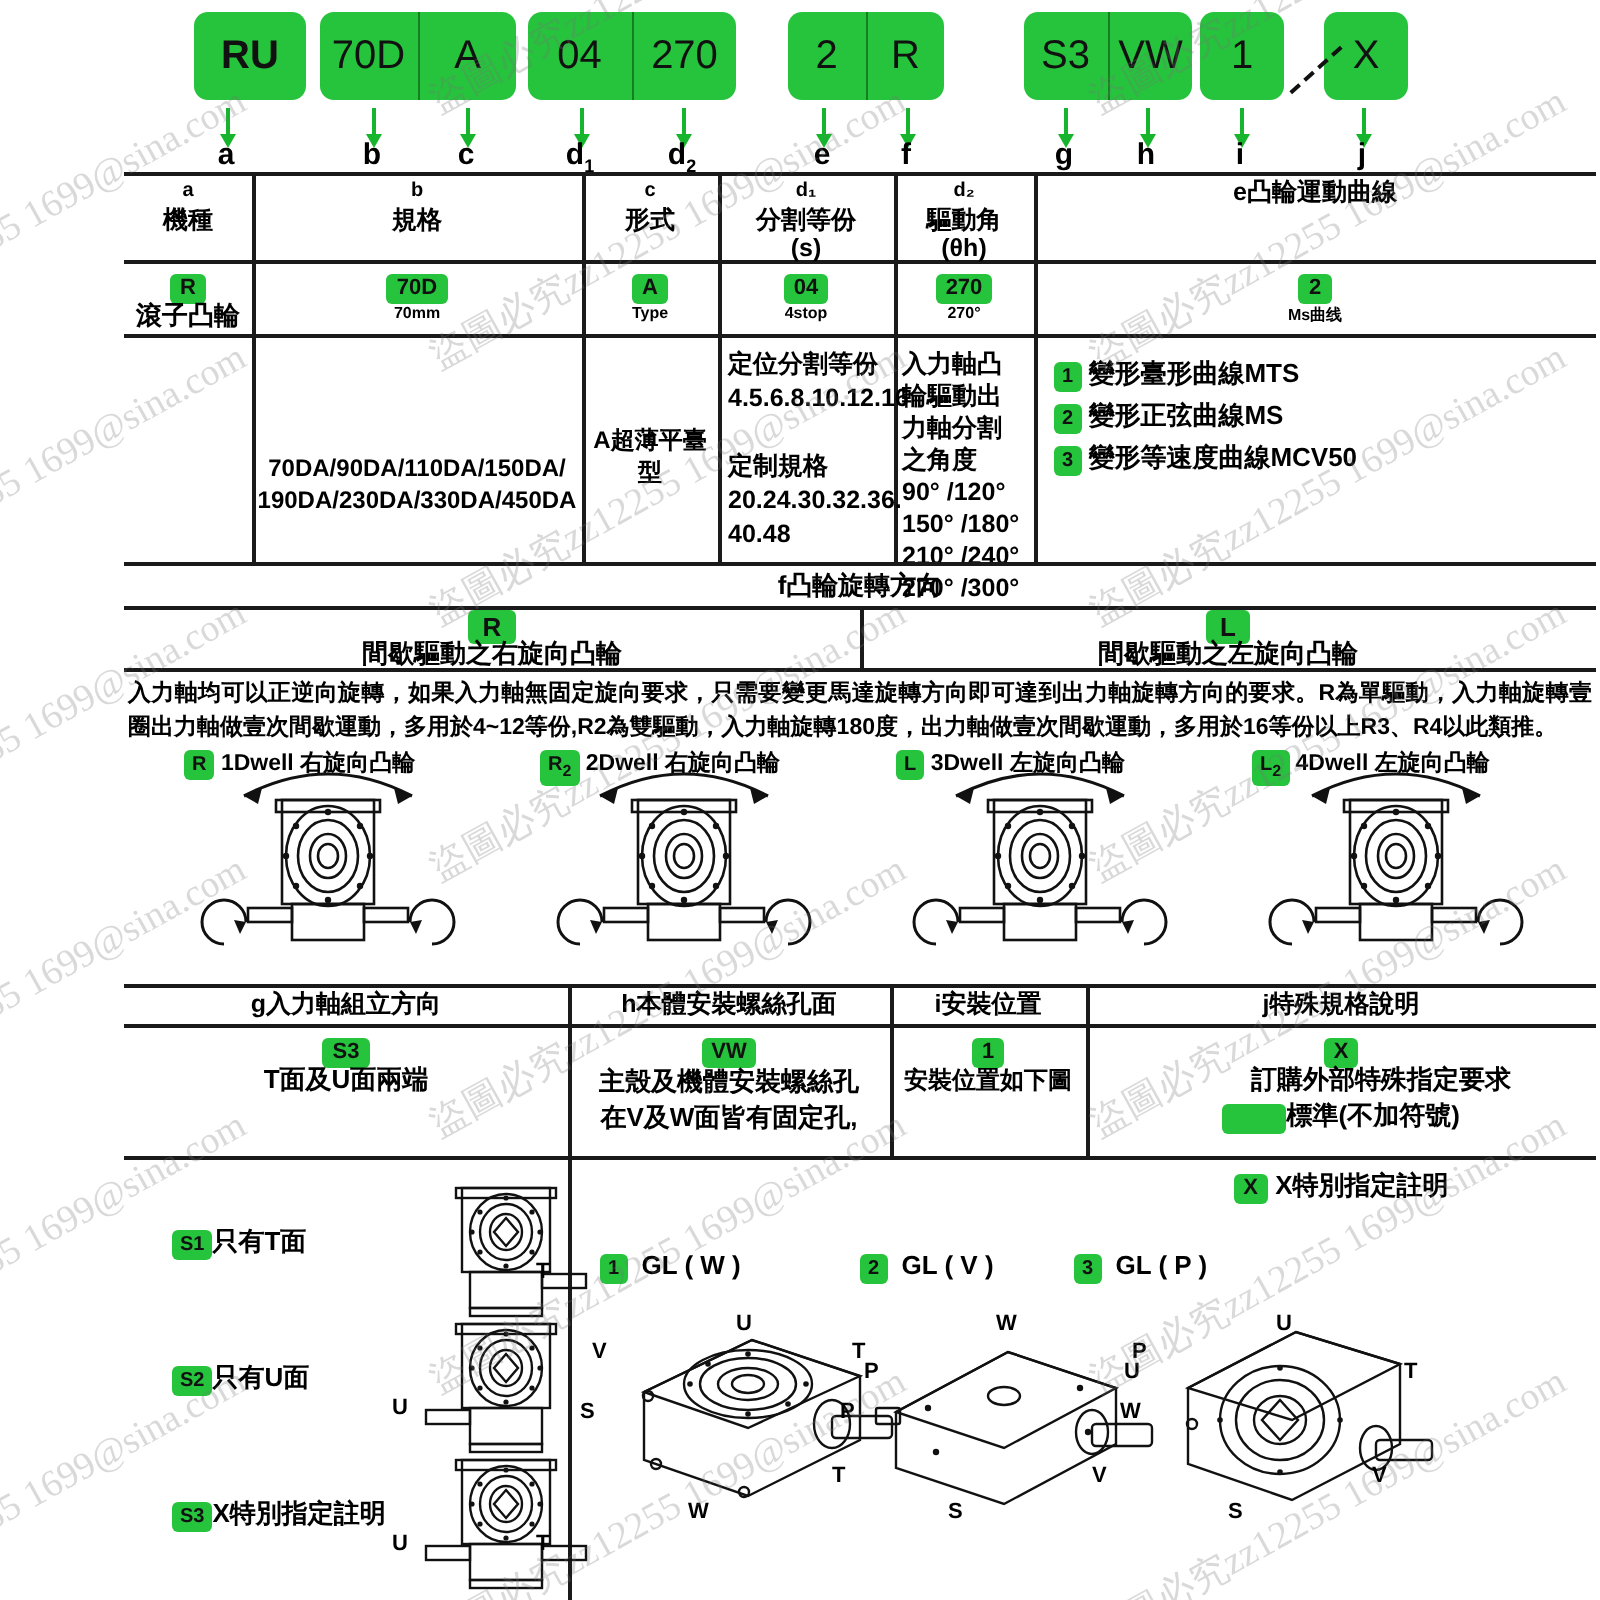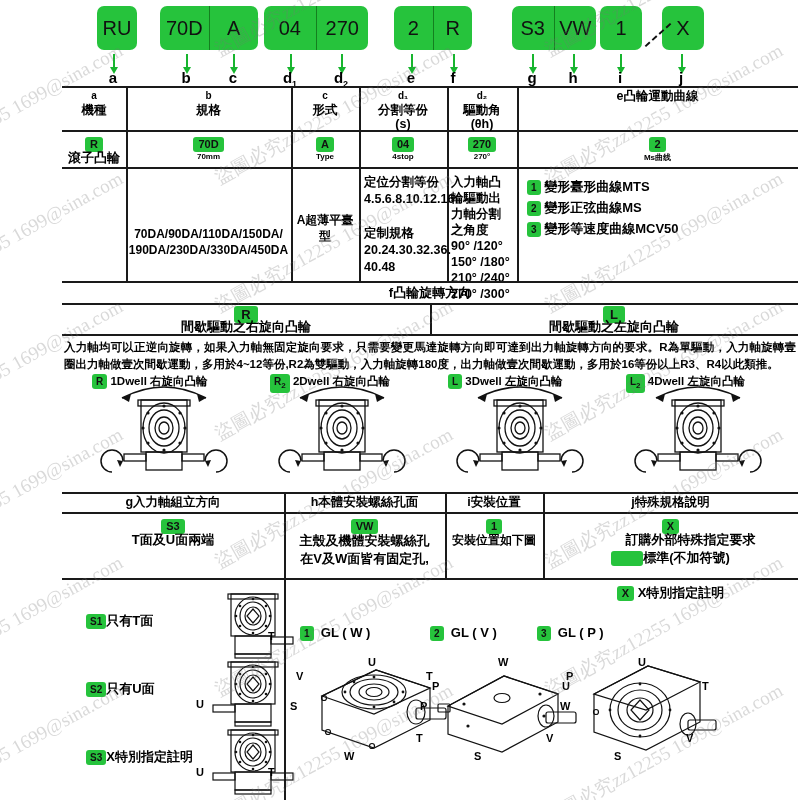--- a/index.html
+++ b/index.html
@@ -48,21 +48,21 @@
   .caml sub{font-size:8px;}
 
   svg{display:block;overflow:visible;}
 </style>
 </head>
 <body>
 
 <div class="sheet">
 
   <div class="codebar" id="codebar">
-      <div class="grp" style="left: 97px; width: 40px;">
+      <div class="grp" style="left: 97px; width: 56px; font-weight: bold;">
         <div class="cell" style="width: 56px;">RU</div>
       </div>
       <div class="grp" style="left: 160px; width: 98px;">
         <div class="cell" style="width: 49px;">70D</div>
         <div class="cell" style="width: 49px;">A</div>
       </div>
       <div class="grp" style="left: 264px; width: 104px;">
         <div class="cell" style="width: 52px;">04</div>
         <div class="cell" style="width: 52px;">270</div>
       </div>

